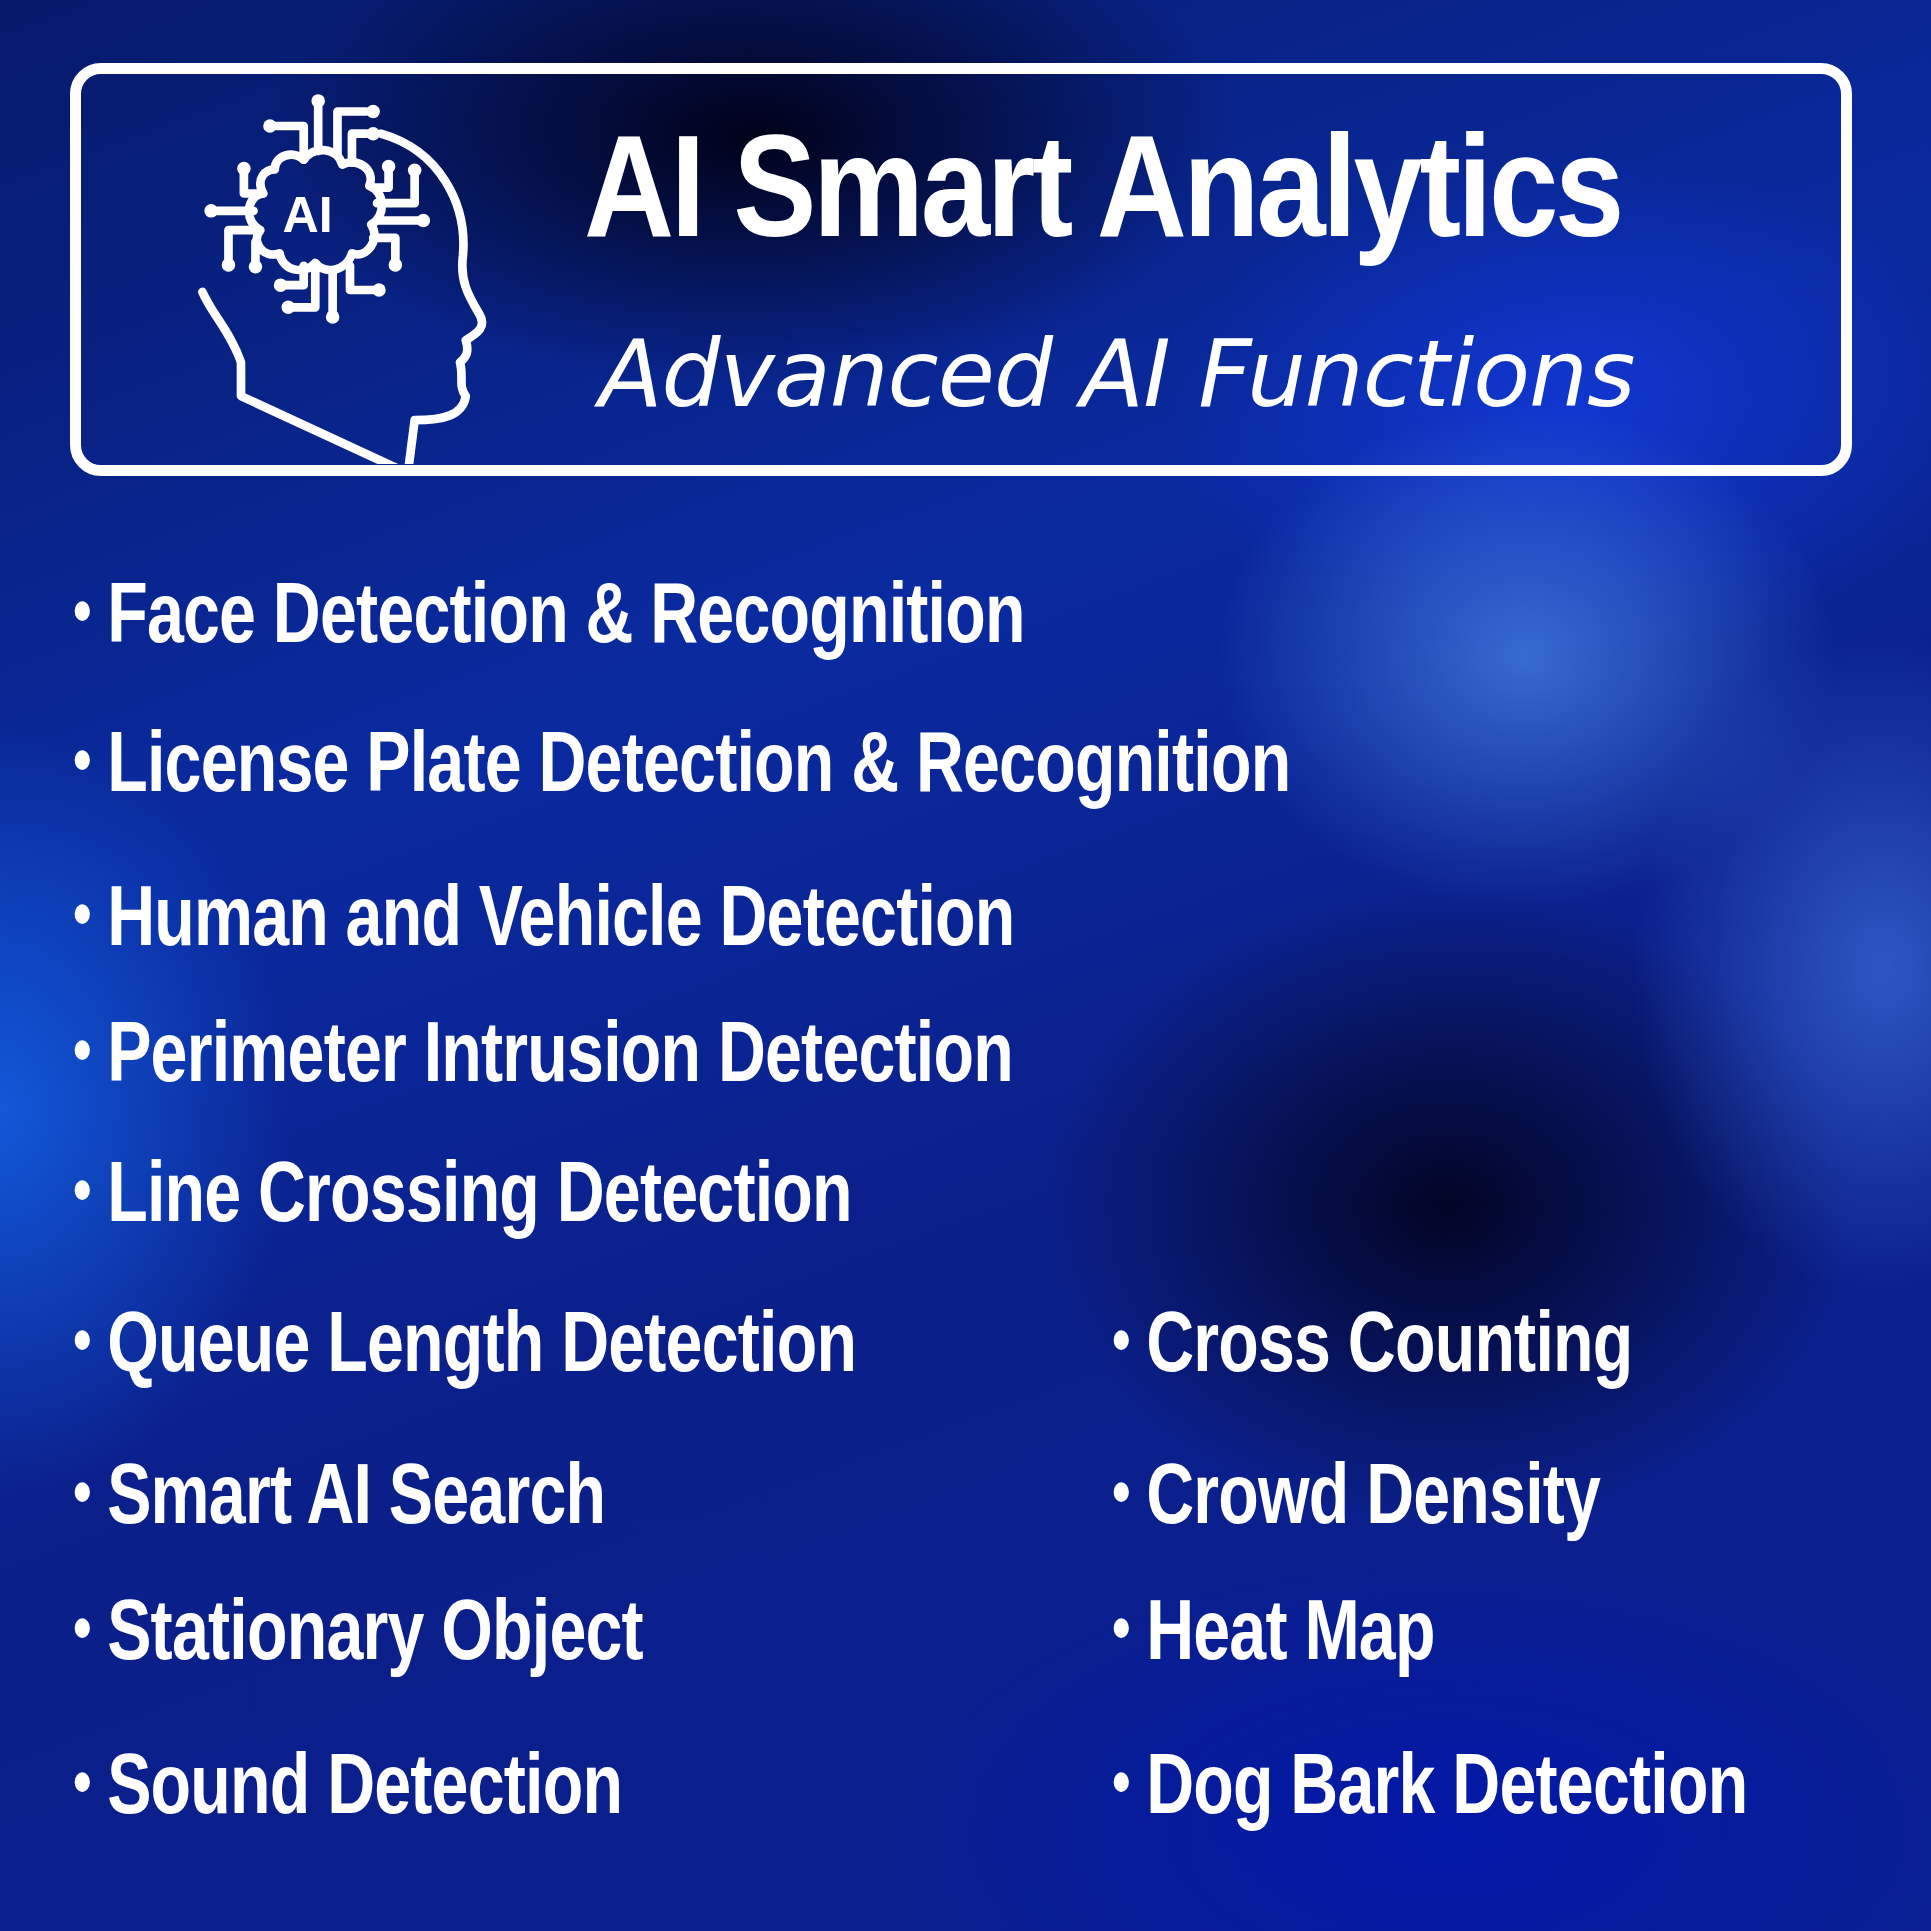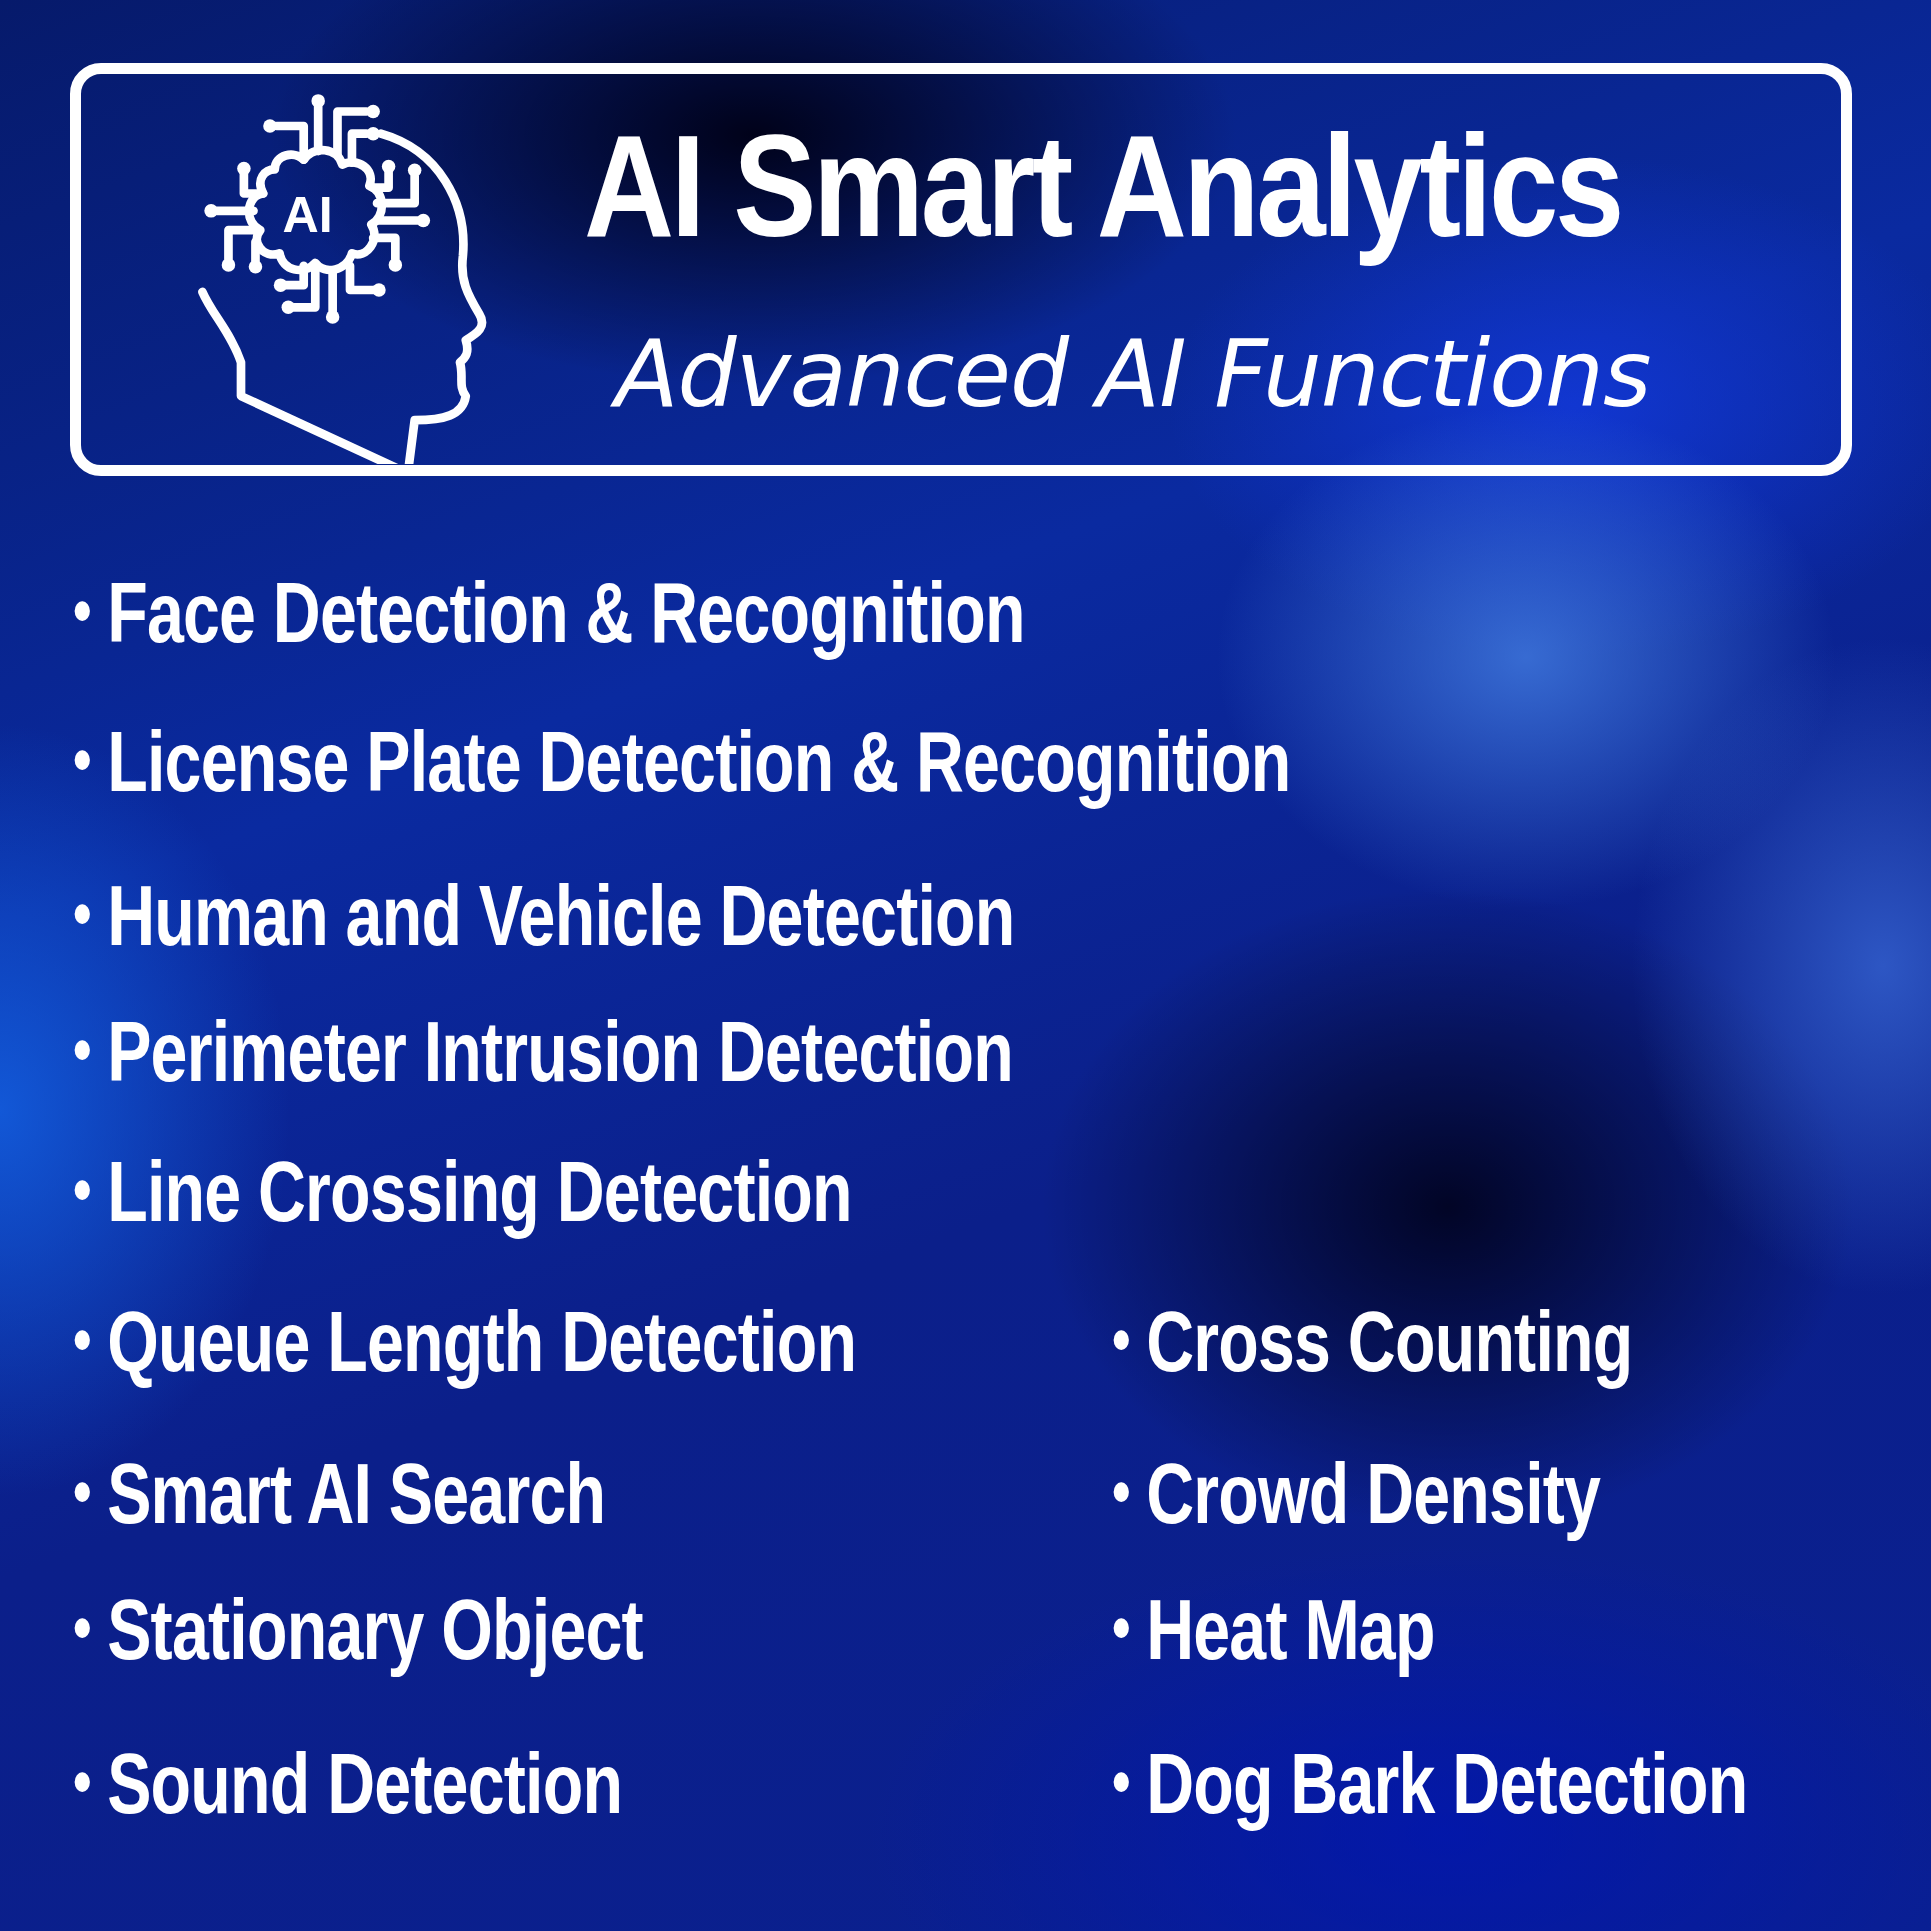--- a/index.html
+++ b/index.html
@@ -22,21 +22,21 @@
       box-sizing: border-box; border: 11.6px solid #ffffff; border-radius: 31px;
     }
     .head-icon { position: absolute; left: 159px; top: 87px; width: 328px; height: 377px; }
     .title {
       position: absolute; left: 584px; top: 114px; margin: 0;
       font-family: "Liberation Sans", sans-serif; font-weight: bold;
       font-size: 145px; line-height: 1; letter-spacing: -3.9px;
       transform: scaleX(0.86); transform-origin: left top; white-space: nowrap;
     }
     .subtitle {
-      position: absolute; left: 615px; top: 328px; margin: 0;
+      position: absolute; left: 599px; top: 328px; margin: 0;
       font-family: "DejaVu Sans", sans-serif; font-style: italic; font-weight: normal;
       font-size: 93px; line-height: 1; letter-spacing: -1px;
       transform: scaleX(1.0); transform-origin: left top; white-space: nowrap;
     }
     .item {
       position: absolute; white-space: nowrap;
       font-family: "Liberation Sans", sans-serif; font-weight: bold;
       font-size: 85px; line-height: 1;
       transform: scaleX(0.78); transform-origin: left top;
       letter-spacing: -1px;

